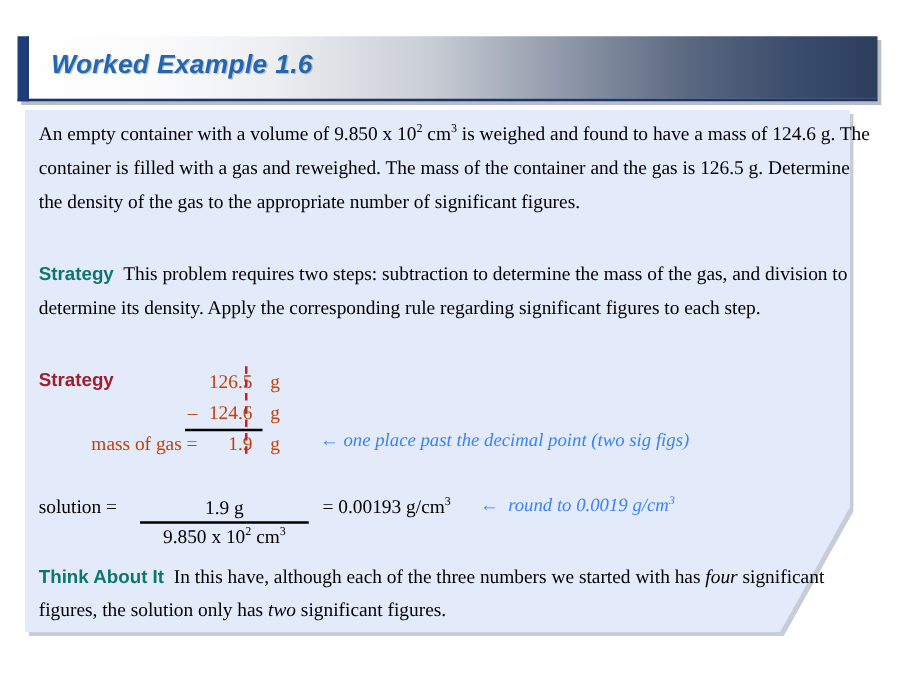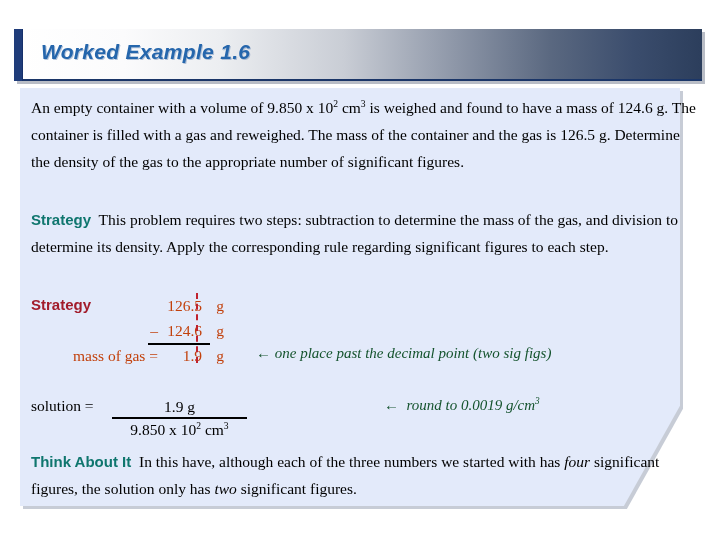--- a/index.html
+++ b/index.html
@@ -202,21 +202,21 @@
     top: 0px;
     width: 0;
     height: 70px;
     border-left: 2px dashed #c0222e;
   }
   .note {
     position: absolute;
     font-family: "Liberation Serif", "DejaVu Serif", serif;
     font-style: italic;
     font-size: 15px;
-    color: #14532d;
+    color: #3b82f6;
     white-space: nowrap;
   }
   #note-subtract {
     left: 236px;
     top: 52px;
   }
   .arrow { font-style: normal; }
 
   
   .density-block {
@@ -331,20 +331,21 @@
 
     <div class="density-block">
       <span id="density-label">solution =</span>
 
       <div class="fraction">
         <div class="frac-num">1.9 g</div>
         <div class="frac-bar"></div>
         <div class="frac-den"><span>9.850 x 10</span><sup>2</sup><span> cm</span><sup>3</sup></div>
       </div>
 
+      <span id="density-result"><span>= 0.00193 g/cm</span><sup>3</sup></span>
 
       <div class="note" id="note-round"><span class="arrow">←</span>&nbsp;&nbsp;<span>round to 0.0019 g/cm</span><sup>3</sup></div>
     </div>
 
     <div class="para" id="think">
       <span class="lead-head">Think About It</span>&nbsp;
       <span>In this have, although each of the three numbers we started with has </span><span class="ital">four</span><span> significant figures, the solution only has </span><span class="ital">two</span><span> significant figures.</span>
     </div>
 
   </div>

